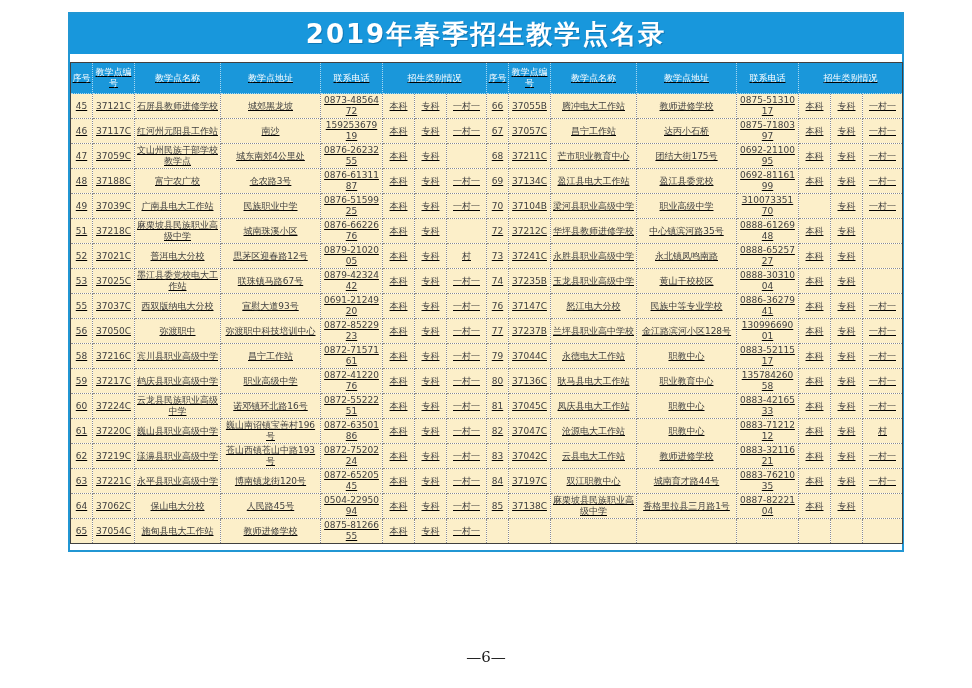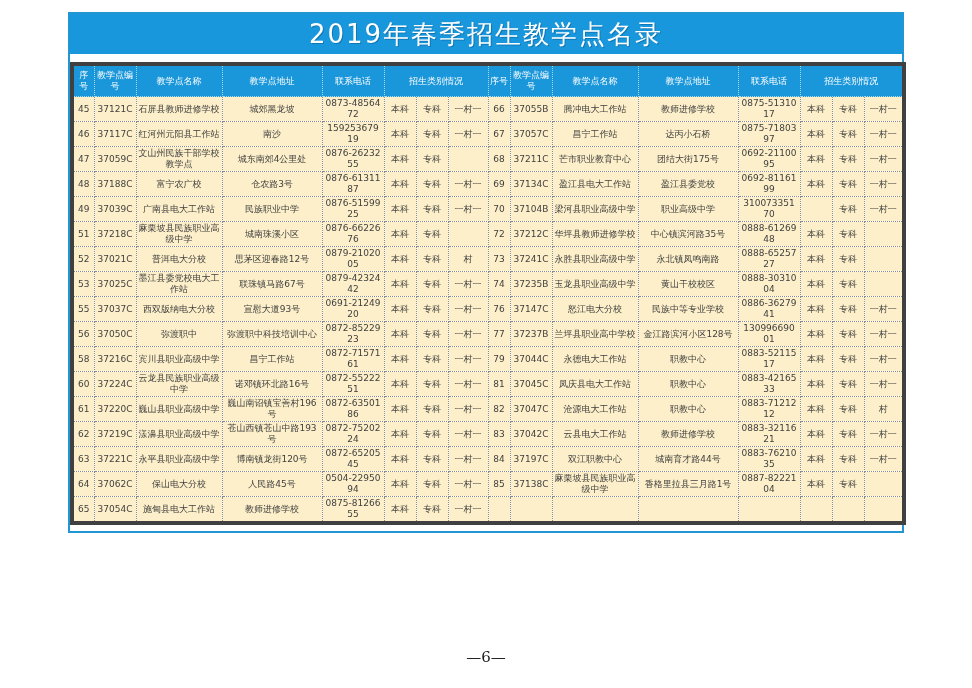--- a/index.html
+++ b/index.html
@@ -1,22 +1,22 @@
 <!DOCTYPE html>
 <html><head>
 <meta charset="utf-8">
 <style>
   html,body{margin:0;padding:0;background:#ffffff;}
   body{width:972px;height:688px;font-family:"DejaVu Sans","Liberation Sans",sans-serif;}
   .page{position:relative;width:972px;height:688px;background:#fff;overflow:hidden;}
   .frame{position:absolute;left:68px;top:12px;width:836px;border:2px solid #2196d3;background:#ffffff;padding:0 0 6px 0;box-sizing:border-box;}
   .title-bar{height:40px;background:#1897dc;display:flex;align-items:center;justify-content:center;margin:0;border-bottom:2px solid #ffffff;}
-  .title-bar span{color:#ffffff;font-weight:normal;font-size:26px;letter-spacing:2px;text-shadow:1px 1px 0 rgba(0,60,110,.35);}
+  .title-bar span{color:#ffffff;font-weight:bold;font-size:26px;letter-spacing:2px;text-shadow:1px 1px 0 rgba(0,60,110,.35);}
   .gap{height:6px;background:#ffffff;}
-  table.directory{width:100%;border-collapse:collapse;table-layout:fixed;border:4px solid #404040;}
+  table.directory{width:100%;border-collapse:collapse;table-layout:fixed;border:1px solid #404040;text-decoration:underline;}
   table.directory thead th{background:#1a97da;color:#ffffff;font-weight:normal;font-size:9px;line-height:1.2;padding:2px 1px;height:26px;border:1px dotted #a8d8f2;vertical-align:middle;}
   table.directory td{background:#fcefc9;color:#3f3f3f;font-size:9px;line-height:1.2;text-align:center;vertical-align:middle;padding:1px 2px;height:22px;border:1px dotted #8a8a8a;word-break:break-all;overflow:hidden;}
   td.half-start,th.half-start{border-left:2px solid #2196d3;}
   .page-number{position:absolute;left:0;right:0;top:648px;text-align:center;font-size:15px;color:#1a1a1a;font-family:"DejaVu Serif","Liberation Serif",serif;}
 </style>
 </head>
 <body>
 
 <div class="page">
   <div class="frame">
@@ -252,20 +252,38 @@
             <td class="half-start">79</td>
             <td>37044C</td>
             <td>永德电大工作站</td>
             <td>职教中心</td>
             <td>0883-5211517</td>
             <td>本科</td>
             <td>专科</td>
             <td>一村一</td>
           </tr>
           <tr>
+            <td>59</td>
+            <td>37217C</td>
+            <td>鹤庆县职业高级中学</td>
+            <td>职业高级中学</td>
+            <td>0872-4122076</td>
+            <td>本科</td>
+            <td>专科</td>
+            <td>一村一</td>
+            <td class="half-start">80</td>
+            <td>37136C</td>
+            <td>耿马县电大工作站</td>
+            <td>职业教育中心</td>
+            <td>13578426058</td>
+            <td>本科</td>
+            <td>专科</td>
+            <td>一村一</td>
+          </tr>
+          <tr>
             <td>60</td>
             <td>37224C</td>
             <td>云龙县民族职业高级中学</td>
             <td>诺邓镇环北路16号</td>
             <td>0872-5522251</td>
             <td>本科</td>
             <td>专科</td>
             <td>一村一</td>
             <td class="half-start">81</td>
             <td>37045C</td>

